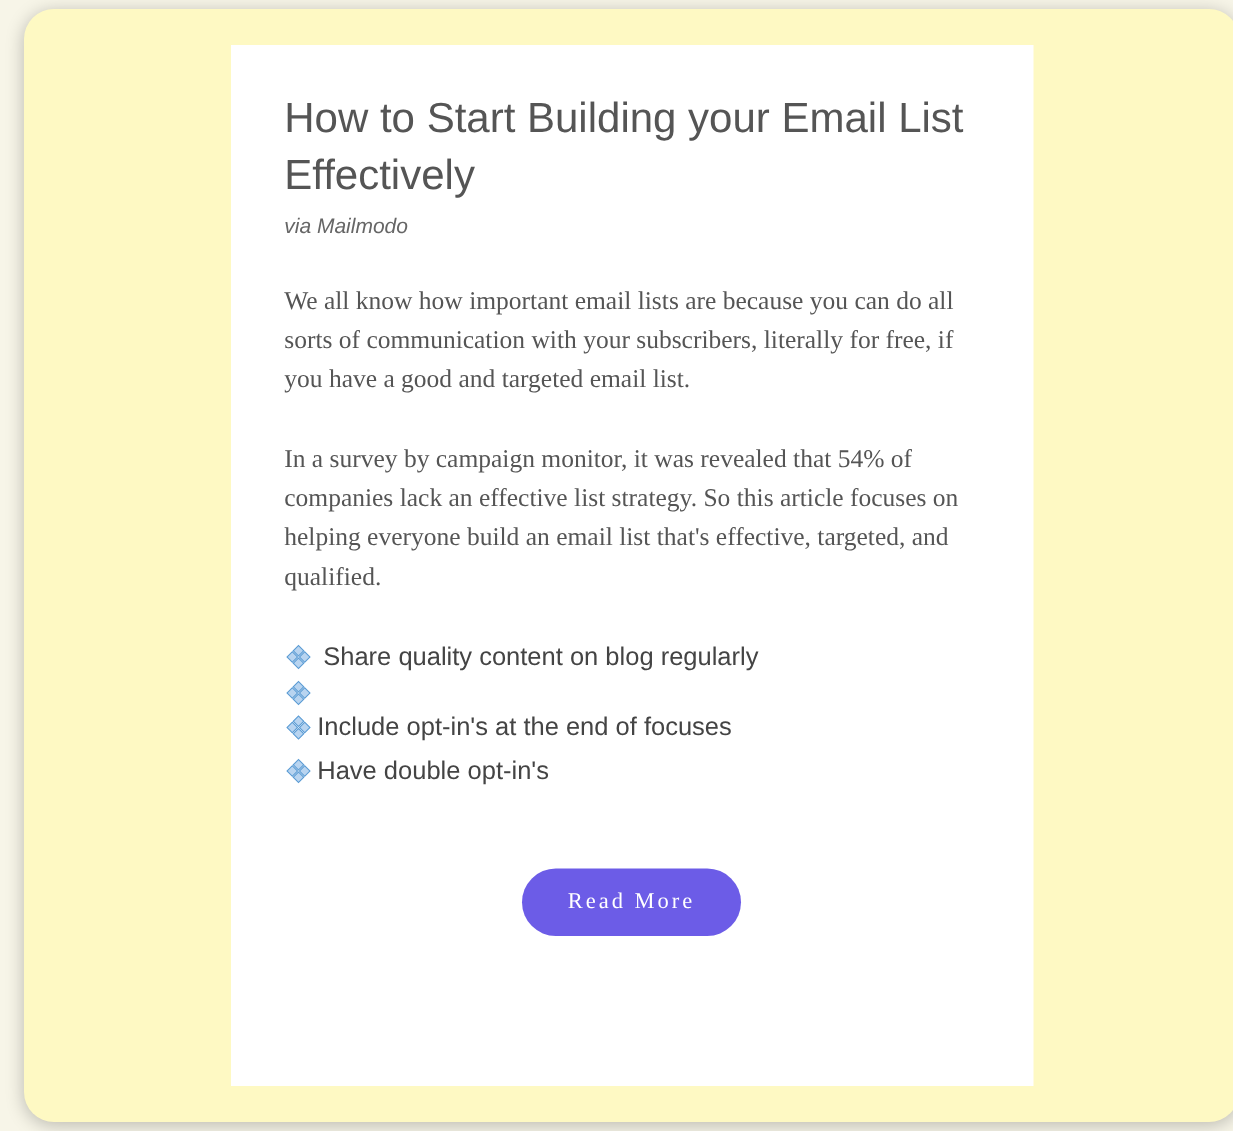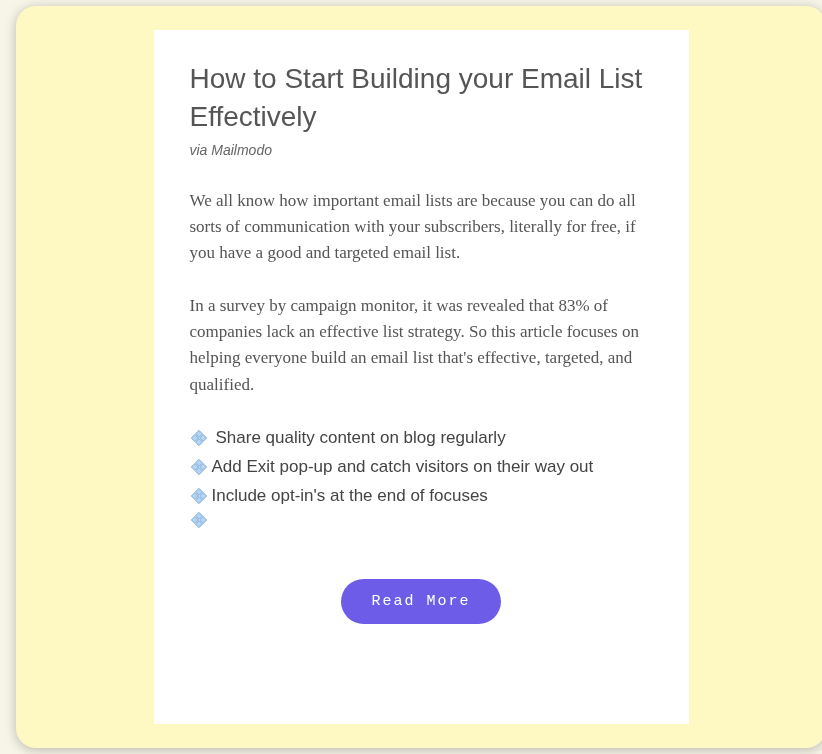--- a/index.html
+++ b/index.html
@@ -74,38 +74,38 @@
     }
     .read-more {
       background: #6c5ce7;
       color: #ffffff;
       border: none;
       border-radius: 999px;
       padding: 14px 30px;
       font-size: 15px;
       letter-spacing: 2px;
       cursor: pointer;
-      font-family: Liberation Mono, monospace;
+      font-family: Liberation Serif, serif;
     }
     .diamond-icon svg {
       width: 18px;
       height: 18px;
       display: block;
     }
   </style>
 </head>
 <body>
 
 <div class="outer-card">
   <div class="email-card">
     <h1 class="title">How to Start Building your Email List Effectively</h1>
     <div class="attribution">via Mailmodo</div>
 
     <p class="paragraph">We all know how important email lists are because you can do all sorts of communication with your subscribers, literally for free, if you have a good and targeted email list.</p>
-    <p class="paragraph">In a survey by campaign monitor, it was revealed that 83% of companies lack an effective list strategy. So this article focuses on helping everyone build an email list that's effective, targeted, and qualified.</p>
+    <p class="paragraph">In a survey by campaign monitor, it was revealed that 54% of companies lack an effective list strategy. So this article focuses on helping everyone build an email list that's effective, targeted, and qualified.</p>
 
     <div class="bullet-list">
       <div class="bullet-item first">
         <span class="diamond-icon">
           <svg viewBox="0 0 20 20">
               <g transform="rotate(45 10 10)">
                 <rect x="4" y="4" width="5.5" height="5.5" fill="#b8d4f0" stroke="#5a9bd4" stroke-width="0.8"></rect>
                 <rect x="10.5" y="4" width="5.5" height="5.5" fill="#b8d4f0" stroke="#5a9bd4" stroke-width="0.8"></rect>
                 <rect x="4" y="10.5" width="5.5" height="5.5" fill="#b8d4f0" stroke="#5a9bd4" stroke-width="0.8"></rect>
                 <rect x="10.5" y="10.5" width="5.5" height="5.5" fill="#b8d4f0" stroke="#5a9bd4" stroke-width="0.8"></rect>
@@ -118,21 +118,20 @@
         <span class="diamond-icon">
           <svg viewBox="0 0 20 20">
               <g transform="rotate(45 10 10)">
                 <rect x="4" y="4" width="5.5" height="5.5" fill="#b8d4f0" stroke="#5a9bd4" stroke-width="0.8"></rect>
                 <rect x="10.5" y="4" width="5.5" height="5.5" fill="#b8d4f0" stroke="#5a9bd4" stroke-width="0.8"></rect>
                 <rect x="4" y="10.5" width="5.5" height="5.5" fill="#b8d4f0" stroke="#5a9bd4" stroke-width="0.8"></rect>
                 <rect x="10.5" y="10.5" width="5.5" height="5.5" fill="#b8d4f0" stroke="#5a9bd4" stroke-width="0.8"></rect>
               </g>
             </svg>
         </span>
-        <span>Add Exit pop-up and catch visitors on their way out</span>
       </div>
       <div class="bullet-item">
         <span class="diamond-icon">
           <svg viewBox="0 0 20 20">
               <g transform="rotate(45 10 10)">
                 <rect x="4" y="4" width="5.5" height="5.5" fill="#b8d4f0" stroke="#5a9bd4" stroke-width="0.8"></rect>
                 <rect x="10.5" y="4" width="5.5" height="5.5" fill="#b8d4f0" stroke="#5a9bd4" stroke-width="0.8"></rect>
                 <rect x="4" y="10.5" width="5.5" height="5.5" fill="#b8d4f0" stroke="#5a9bd4" stroke-width="0.8"></rect>
                 <rect x="10.5" y="10.5" width="5.5" height="5.5" fill="#b8d4f0" stroke="#5a9bd4" stroke-width="0.8"></rect>
               </g>
@@ -144,20 +143,21 @@
         <span class="diamond-icon">
           <svg viewBox="0 0 20 20">
               <g transform="rotate(45 10 10)">
                 <rect x="4" y="4" width="5.5" height="5.5" fill="#b8d4f0" stroke="#5a9bd4" stroke-width="0.8"></rect>
                 <rect x="10.5" y="4" width="5.5" height="5.5" fill="#b8d4f0" stroke="#5a9bd4" stroke-width="0.8"></rect>
                 <rect x="4" y="10.5" width="5.5" height="5.5" fill="#b8d4f0" stroke="#5a9bd4" stroke-width="0.8"></rect>
                 <rect x="10.5" y="10.5" width="5.5" height="5.5" fill="#b8d4f0" stroke="#5a9bd4" stroke-width="0.8"></rect>
               </g>
             </svg>
         </span>
+        <span>Have double opt-in's</span>
       </div>
     </div>
 
     <div class="button-wrap">
       <button class="read-more">Read More</button>
     </div>
   </div>
 </div>
 
 </body></html>

